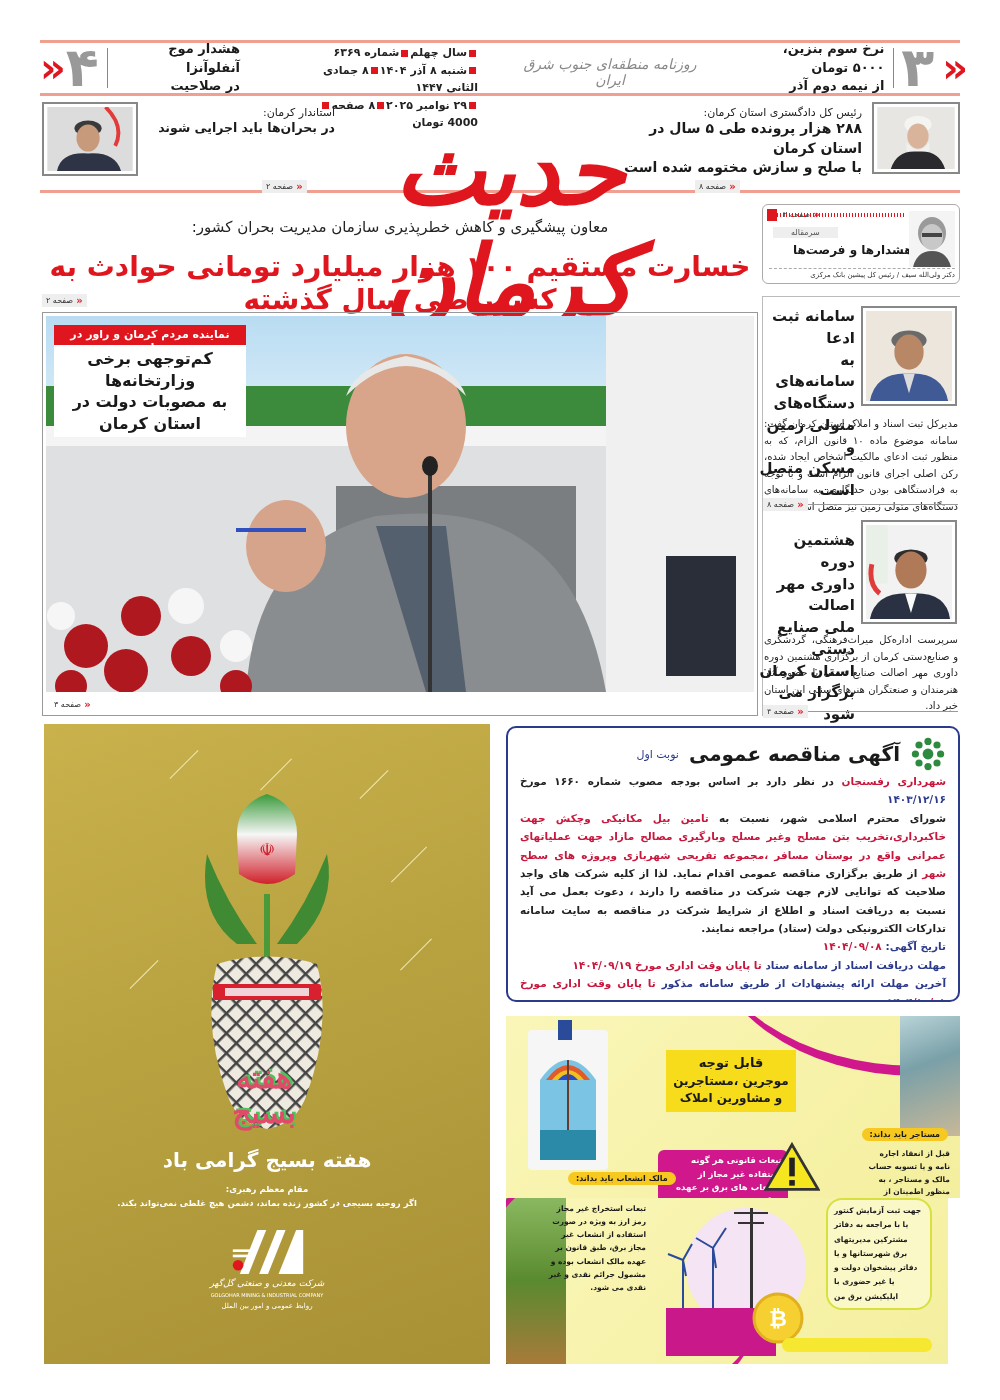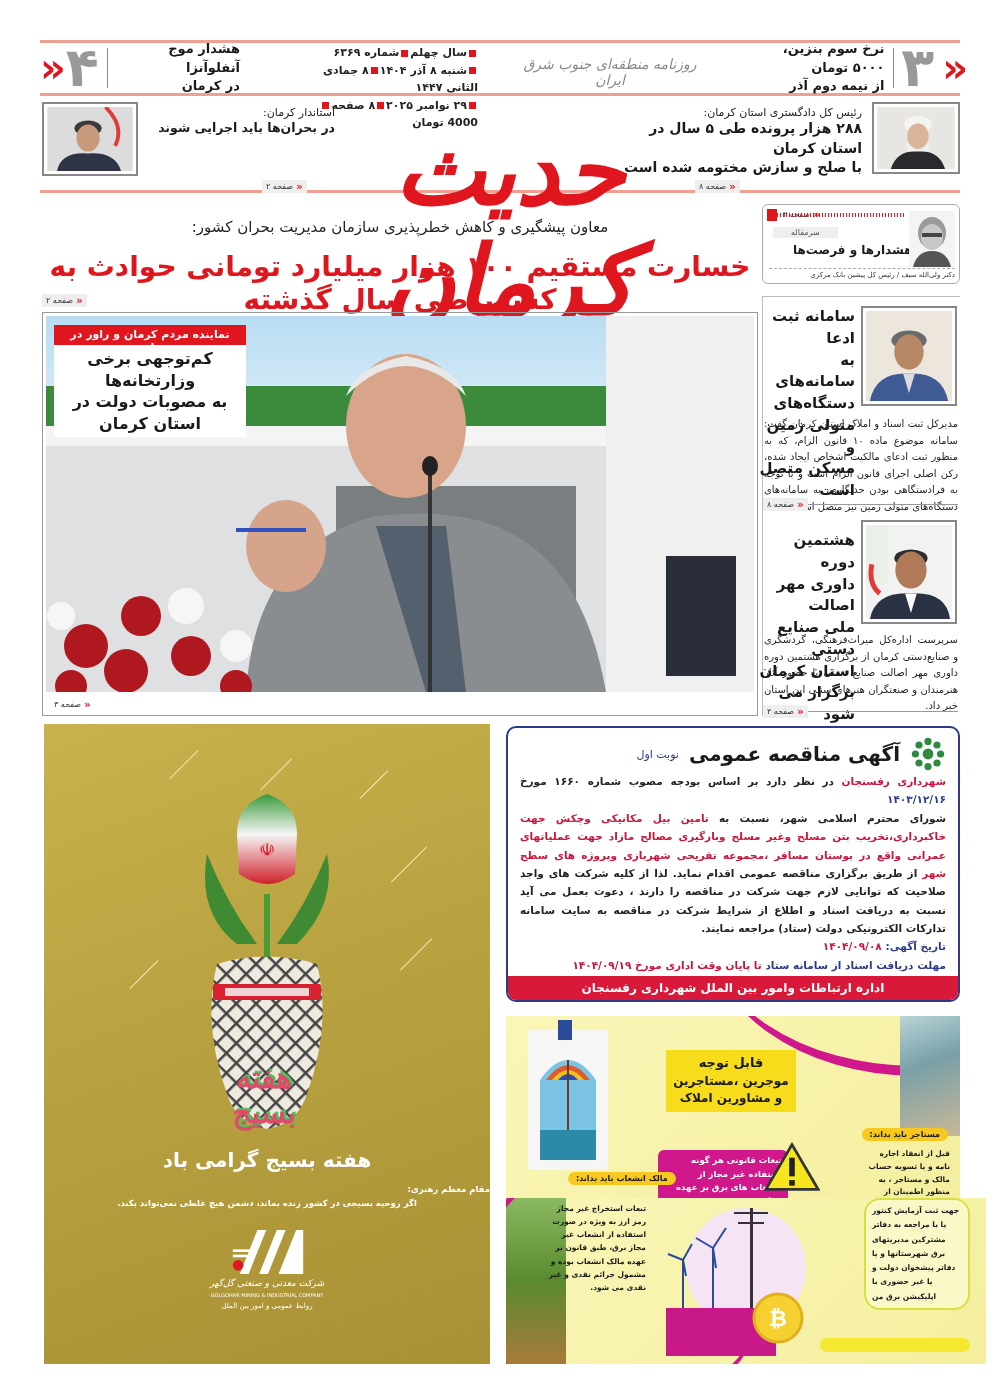--- a/index.html
+++ b/index.html
@@ -68,21 +68,21 @@
   <div><span class="bullet"></span><span>شنبه ۸ آذر ۱۴۰۴</span><span class="bullet"></span><span>۸ جمادی الثانی ۱۴۴۷</span></div>
   <div><span class="bullet"></span><span>۲۹ نوامبر ۲۰۲۵</span><span class="bullet"></span><span>۸ صفحه</span><span class="bullet"></span><span>4000 تومان</span></div>
 </div>
 
 <div class="abs" style="left:40px; top:46px; width:200px; height:44px; display:flex; align-items:center; gap:8px; direction:ltr;">
   <span class="teaser-chev">»</span>
   <span class="teaser-num">۴</span>
   <span class="vline" style="height:40px;"></span>
   <div class="teaser-text" style="direction:rtl; text-align:right;">
     <div>هشدار موج آنفلوآنزا</div>
-    <div>در کرمان</div>
+    <div>در صلاحیت</div>
   </div>
 </div>
 
 <div class="abs masthead" style="left:330px; top:80px; width:360px; text-align:center; height:110px; line-height:110px;margin-top:36px;">حدیث کرمان</div>
 
 <div class="abs photo-frame" style="right:40px; top:102px; width:88px; height:72px;">
   <svg class="photo" viewBox="0 0 80 64">
     <rect width="80" height="64" fill="#e8e6e2"></rect>
     <ellipse cx="42" cy="18" rx="14" ry="9" fill="#f4f4f2"></ellipse>
     <ellipse cx="42" cy="30" rx="11" ry="13" fill="#d9b49a"></ellipse>
@@ -272,21 +272,21 @@
     <path d="M70 40 Q70 10 100 0 Q130 10 130 40 L128 80 Q100 100 72 80Z" fill="url(#petal)"></path>
     <text x="100" y="62" font-size="18" fill="#d0202a" text-anchor="middle" font-family="DejaVu Sans, sans-serif">☫</text>
     <path d="M50 170 Q100 155 150 170 Q165 230 140 300 Q130 330 100 335 Q70 330 60 300 Q35 230 50 170Z" fill="url(#keffiyeh)"></path>
     <rect x="46" y="190" width="108" height="16" fill="#d8202e" rx="2"></rect>
     <rect x="58" y="194" width="84" height="8" fill="#f4f4f4" opacity="0.85"></rect>
   </svg>
 
   <div class="abs" style="left:160px; top:336px; width:120px; text-align:center; font-family:'DejaVu Serif', serif; font-size:30px; font-weight:bold; color:#e04b6a; text-shadow:2px -2px 0 #4cc35e;">هفته بسیج</div>
 
   <div class="abs" style="left:0; top:424px; width:446px; text-align:center; color:#fff; font-size:20px; font-weight:bold; letter-spacing:1px;">هفته بسیج گرامی باد</div>
-  <div class="abs" style="left:0; top:460px; width:446px; text-align:right; color:#fff; font-size:8.5px; font-weight:bold;">مقام معظم رهبری:</div>
+  <div class="abs" style="left:0; top:460px; width:446px; text-align:center; color:#fff; font-size:8.5px; font-weight:bold;">مقام معظم رهبری:</div>
   <div class="abs" style="left:0; top:474px; width:446px; text-align:center; color:#fff; font-size:8.5px; font-weight:bold;">اگر روحیه بسیجی در کشور زنده بماند، دشمن هیچ غلطی نمی‌تواند بکند.</div>
 
   <svg class="abs" viewBox="0 0 80 50" style="left:188px; top:506px; width:72px; height:44px;">
     <path d="M8 50 L28 0 L38 0 L18 50Z" fill="#fff"></path>
     <path d="M30 50 L50 0 L60 0 L40 50Z" fill="#fff"></path>
     <path d="M52 50 L72 0 L80 0 L80 50Z" fill="#fff"></path>
     <rect x="0" y="22" width="22" height="3" fill="#fff"></rect>
     <rect x="0" y="28" width="20" height="3" fill="#fff"></rect>
     <circle cx="6" cy="40" r="6" fill="#e0161e"></circle>
   </svg>
@@ -314,21 +314,20 @@
     <span class="tender-round">نوبت اول</span>
   </div>
   <div class="abs tender-body" style="left:12px; right:12px; top:44px; text-align:justify;">
     <div><span class="tb-red">شهرداری رفسنجان</span><span> در نظر دارد بر اساس بودجه مصوب شماره ۱۶۶۰ مورخ </span><span class="tb-blue">۱۴۰۳/۱۲/۱۶</span></div>
     <div><span>شورای محترم اسلامی شهر، نسبت به </span><span class="tb-red">تامین بیل مکانیکی وچکش جهت خاکبرداری،تخریب بتن مسلح وغیر مسلح وبارگیری مصالح مازاد جهت عملیاتهای عمرانی واقع در بوستان مسافر ،مجموعه تفریحی شهربازی وپروژه های سطح شهر</span><span> از طریق برگزاری مناقصه عمومی اقدام نماید. لذا از کلیه شرکت های واجد صلاحیت که توانایی لازم جهت شرکت در مناقصه را دارند ، دعوت بعمل می آید نسبت به دریافت اسناد و اطلاع از شرایط شرکت در مناقصه به سایت سامانه تدارکات الکترونیکی دولت (ستاد) مراجعه نمایند.</span></div>
     <div><span class="tb-blue">تاریخ آگهی: </span><span class="tb-red">۱۴۰۴/۰۹/۰۸</span></div>
     <div><span class="tb-blue">مهلت دریافت اسناد از سامانه ستاد </span><span class="tb-red">تا پایان وقت اداری مورخ ۱۴۰۴/۰۹/۱۹</span></div>
     <div><span class="tb-blue">آخرین مهلت ارائه پیشنهادات از طریق سامانه مذکور </span><span class="tb-red">تا پایان وقت اداری مورخ ۱۴۰۴/۱۰/۰۱</span></div>
 
   </div>
-  <div class="abs tender-footer" style="left:0; right:0; bottom:0;">اداره ارتباطات وامور بین الملل شهرداری رفسنجان</div>
 </div>
 
 <div class="abs ad-elec" style="left:506px; top:1016px; width:454px; height:182px;">
 
   <div class="abs" style="left:200px; top:-240px; width:420px; height:300px; border-radius:50%; border-bottom:10px solid #d0188c;"></div>
 
   <div class="abs" style="right:0; top:0; width:60px; height:120px; background:linear-gradient(160deg,#b8d4d8,#7aa0a8 40%,#c8b898);"></div>
 
   <svg class="abs" viewBox="0 0 80 150" style="left:22px; top:4px; width:80px; height:150px;">
     <rect x="0" y="10" width="80" height="140" fill="#f6f6f6" rx="4"></rect>
@@ -352,21 +351,21 @@
     <path d="M30 2 L58 50 L2 50Z" fill="#f6e620" stroke="#333" stroke-width="3"></path>
     <rect x="27" y="16" width="6" height="20" fill="#222"></rect>
     <rect x="27" y="40" width="6" height="6" fill="#222"></rect>
   </svg>
 
   <div class="abs" style="right:12px; top:112px; background:#f6c820; font-size:8px; font-weight:bold; padding:2px 8px; border-radius:8px;">مستاجر باید بداند:</div>
   <div class="abs" style="right:10px; top:132px; width:88px; font-size:7.5px; font-weight:bold; line-height:1.7; text-align:right;">قبل از انعقاد اجاره نامه و یا تسویه حساب مالک و مستاجر ، به منظور اطمینان از وضعیت انشعاب برق و صحت عملکرد کنتور ، آزمایش و تست کنتور ضروری است.</div>
 
   <div class="abs" style="left:62px; top:156px; background:#f6c820; font-size:8px; font-weight:bold; padding:2px 8px; border-radius:8px;">مالک انشعاب باید بداند:</div>
 </div>
-<div class="abs ad-elec" style="left:506px; top:1198px; width:480px; height:166px;">
+<div class="abs ad-elec" style="left:506px; top:1198px; width:442px; height:166px;">
 
   <div class="abs" style="left:0; top:0; width:60px; height:166px; background:linear-gradient(180deg,#8ab860,#5a8a30 50%,#a87a3a);"></div>
   <div class="abs" style="left:-40px; top:-40px; width:300px; height:260px; border-radius:50%; border-left:10px solid #d0188c; border-bottom:10px solid #d0188c; border-top:none; border-right:none;"></div>
   <div class="abs" style="left:36px; top:4px; width:104px; font-size:7.5px; font-weight:bold; line-height:1.75; text-align:right;">تبعات استخراج غیر مجاز رمز ارز به ویژه در صورت استفاده از انشعاب غیر مجاز برق، طبق قانون بر عهده مالک انشعاب بوده و مشمول جرائم نقدی و غیر نقدی می شود.</div>
 
   <svg class="abs" viewBox="0 0 160 150" style="left:160px; top:10px; width:160px; height:150px;">
     <circle cx="80" cy="60" r="60" fill="#f4e4f4"></circle>
     <rect x="84" y="0" width="3" height="100" fill="#333"></rect>
     <rect x="68" y="4" width="34" height="2" fill="#333"></rect>
     <rect x="72" y="14" width="26" height="2" fill="#333"></rect>

